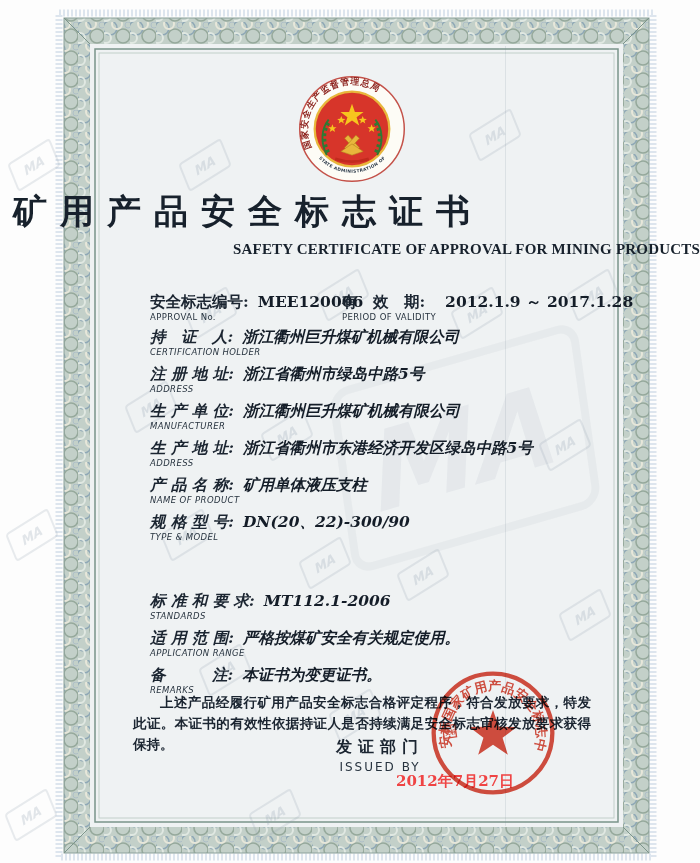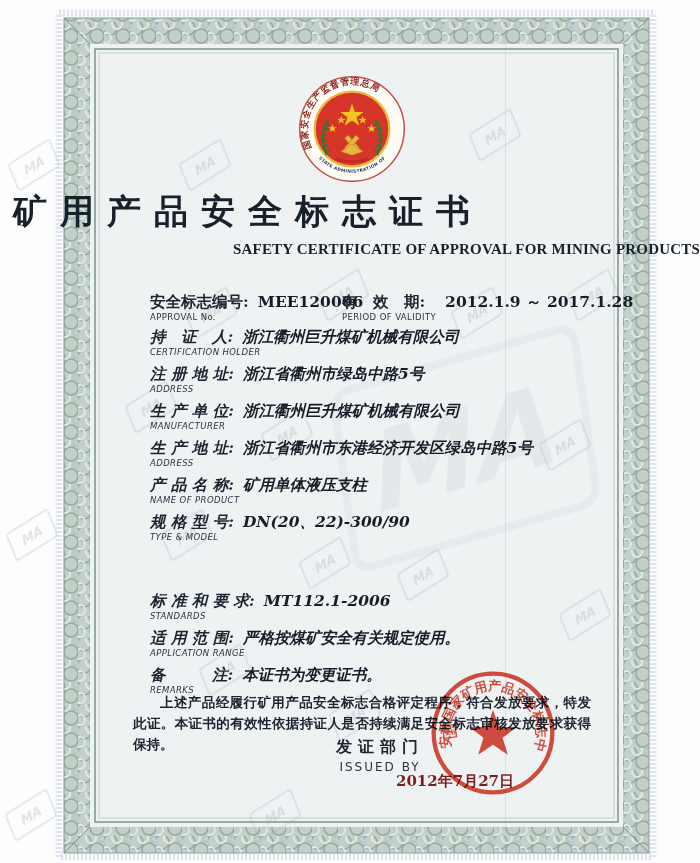--- a/index.html
+++ b/index.html
@@ -48,21 +48,21 @@
   
   .declaration{position:absolute;left:133px;top:692px;width:458px;
       font-family:"DejaVu Serif","Liberation Serif",serif;font-weight:700;
       font-size:13.5px;line-height:21px;color:#1b2531;text-indent:2em;text-align:justify;}
   .issued{position:absolute;left:150px;top:737px;width:460px;text-align:center;}
   .issued .cn{font-family:"DejaVu Serif","Liberation Serif",serif;font-weight:700;
       font-size:16px;letter-spacing:6px;color:#1b2531;}
   .issued .en{font-size:12px;letter-spacing:2px;color:#27333f;margin-top:2px;}
   .issue-date{position:absolute;left:310px;top:772px;width:290px;text-align:center;
       font-family:"DejaVu Serif","Liberation Serif",serif;font-weight:700;
-      font-size:15px;color:#7f1d1d;}
+      font-size:15px;color:#ef4444;}
   .seal{position:absolute;left:426px;top:664px;width:134px;height:138px;
       opacity:.88;mix-blend-mode:multiply;}
 </style>
 </head>
 <body>
 
 <div class="page">
 
   <svg class="frame-svg" width="700" height="863" viewBox="0 0 700 863">
     <defs>

